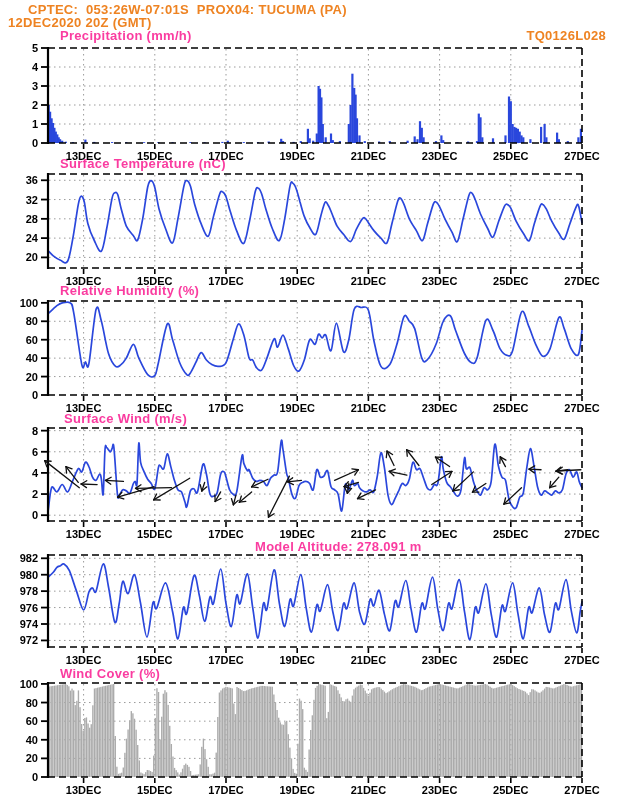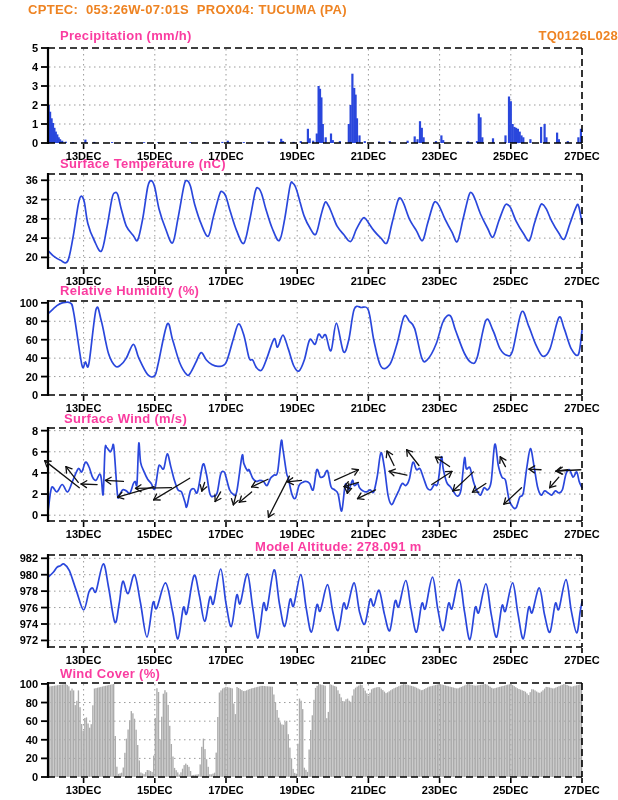--- a/index.html
+++ b/index.html
@@ -9,21 +9,22 @@
   .orange{color:#EE8322;}
   .ptitle{position:absolute;font-size:13px;font-weight:bold;color:#FA3CA0;letter-spacing:.3px;white-space:pre;text-align:right;}
   svg{position:absolute;left:0;top:0;}
   svg text{font-family:"Liberation Sans",sans-serif;font-weight:bold;}
 </style>
 </head>
 <body>
 
 <div id="screen">
   <div class="hdr orange" style="left:28px;top:2px">CPTEC:  053:26W-07:01S  PROX04: TUCUMA (PA)</div>
-  <div class="hdr orange" style="right:0;top:28px">TQ0126L028</div>
+  <div class="hdr orange" style="left:8px;top:15px">12DEC2020 20Z (GMT)</div>
+  <div class="hdr orange" style="right:12px;top:28px">TQ0126L028</div>
 
   <div class="ptitle" style="left:60px;top:28px">Precipitation (mm/h)</div>
   <div class="ptitle" style="left:60px;top:283px">Relative Humidity (%)</div>
   <div class="ptitle" style="left:60px;top:156px">Surface Temperature (nC)</div>
   <div class="ptitle" style="left:64px;top:411px">Surface Wind (m/s)</div>
   <div class="ptitle" style="left:255px;top:539px">Model Altitude: 278.091 m</div>
   <div class="ptitle" style="left:60px;top:666px">Wind Cover (%)</div>
 
   <svg id="chart" width="618" height="800">
       <line x1="83.6" y1="49" x2="83.6" y2="142" stroke="#9A9A9A" stroke-width="1" stroke-dasharray="1.5 3.5"></line>

